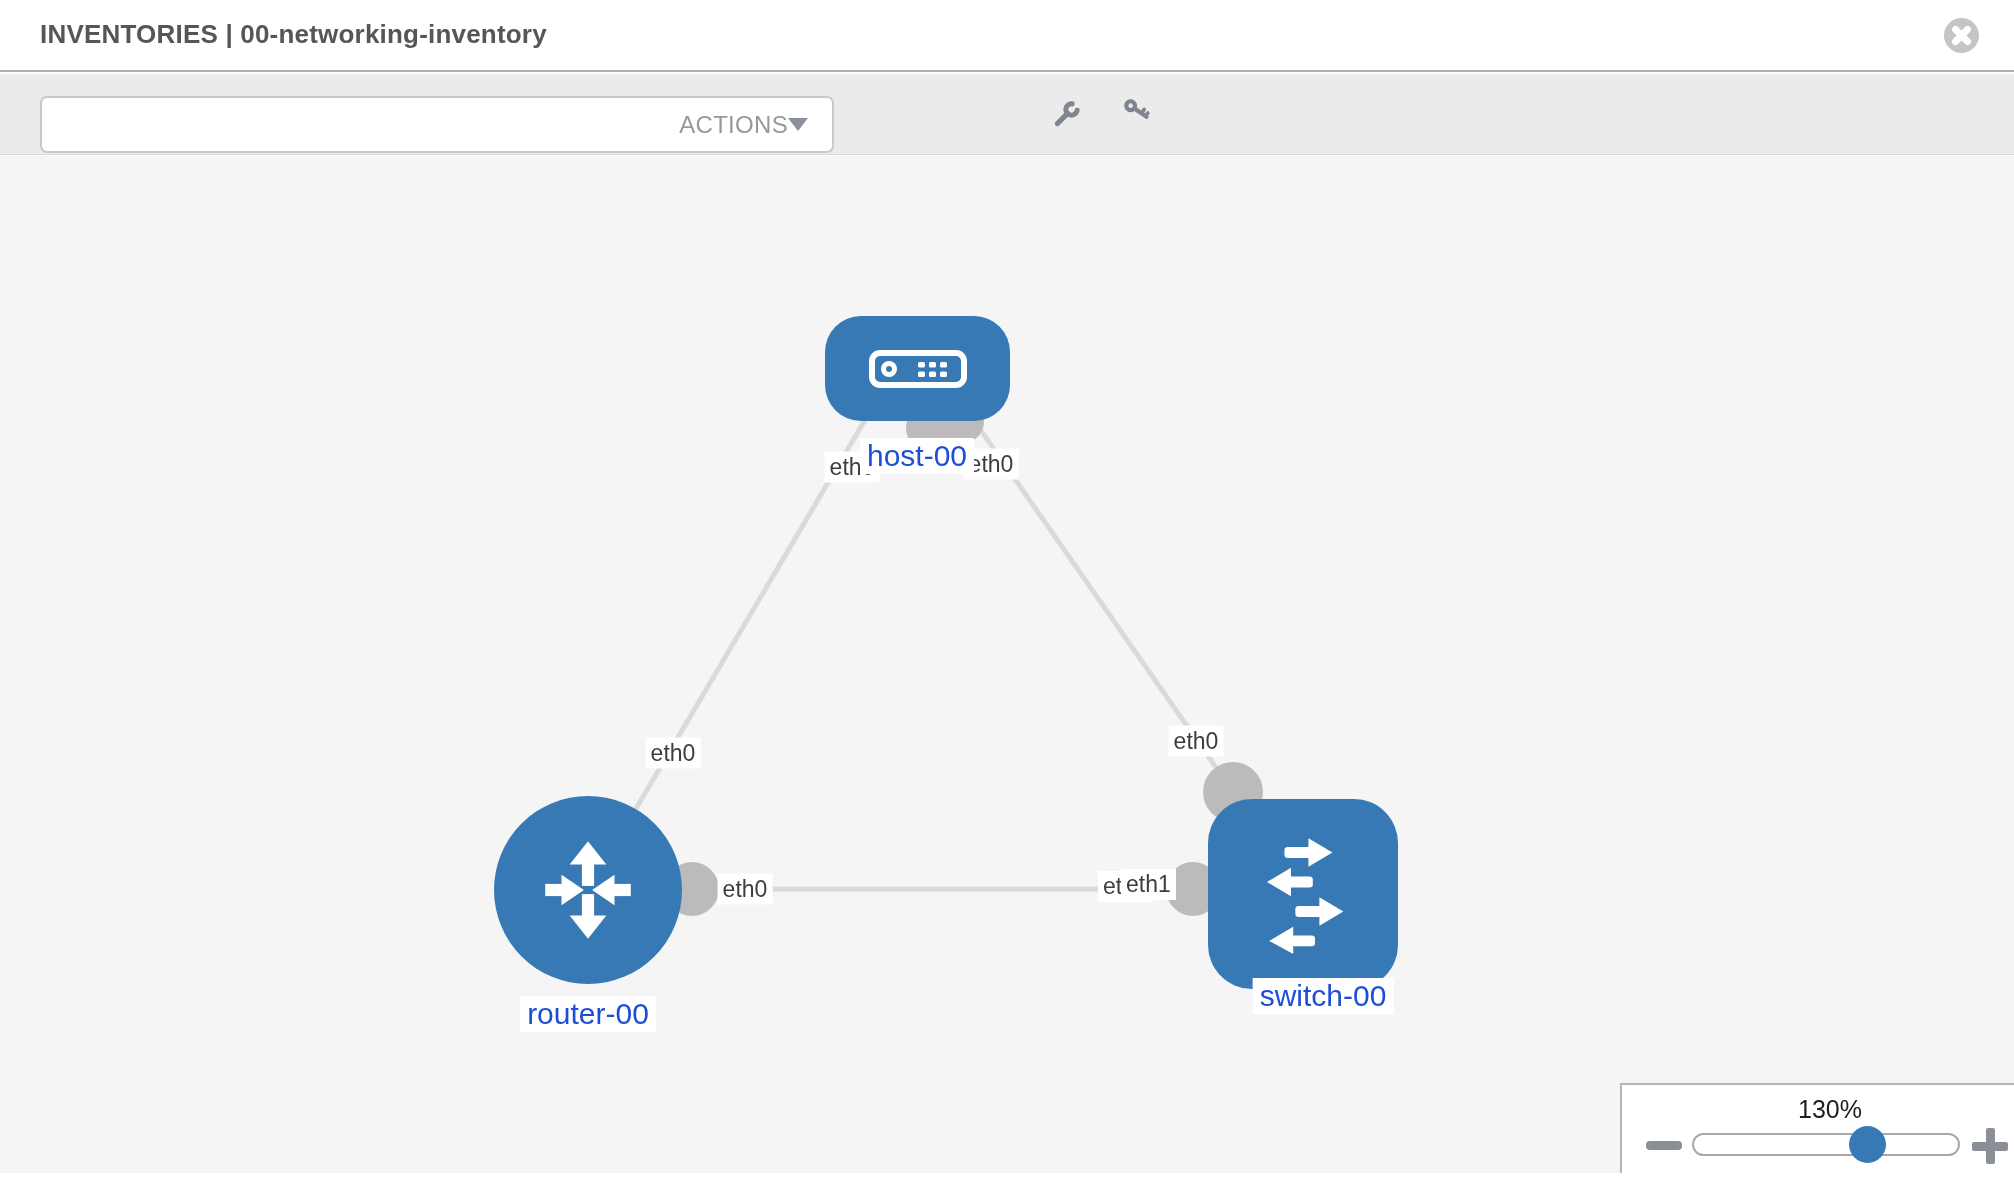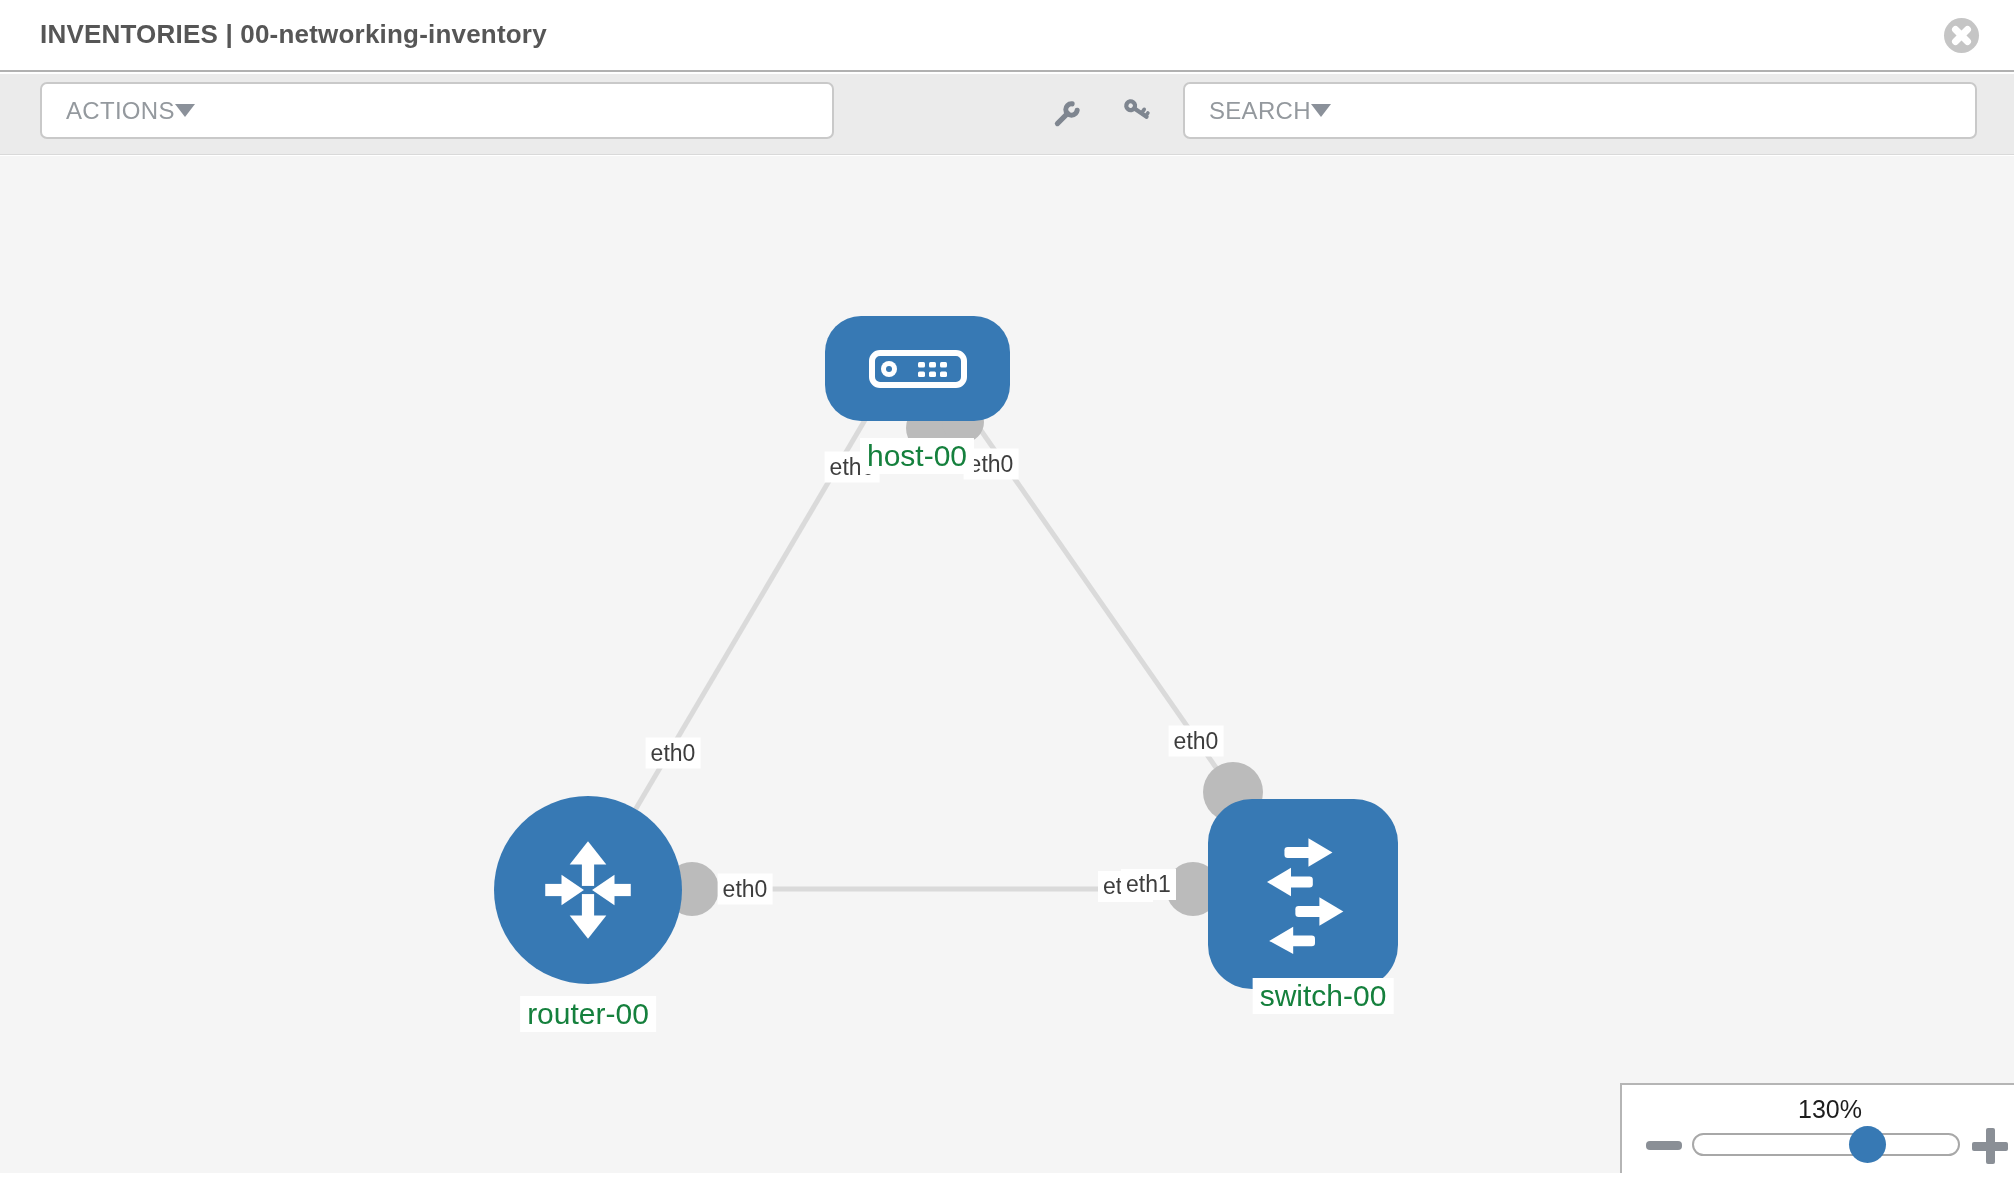--- a/index.html
+++ b/index.html
@@ -11,40 +11,40 @@
   .header { position:absolute; top:0; left:0; width:100%; height:72px;
             background:#ffffff; border-bottom:2px solid #b1b1b1; }
   .header h1 { position:absolute; left:40px; top:19px; font-size:26px; font-weight:700;
                color:#565656; letter-spacing:.2px; }
   .close-btn { position:absolute; right:35px; top:18px; width:35px; height:35px;
                border-radius:50%; background:#c5c5c5; cursor:pointer; }
 
   
   .toolbar { position:absolute; top:74px; left:0; width:100%; height:81px;
              background:#ebebeb; border-bottom:1px solid #d9d9d9; }
-  .dropdown { position:absolute; top:8px; height:57px; width:794px; background:#fff;
+  .dropdown { position:absolute; top:22px; height:57px; width:794px; background:#fff;
               border:2px solid #c9c9c9; border-radius:7px; display:flex; align-items:center;
-              justify-content:flex-start; padding:16px 24px; cursor:pointer; }
+              justify-content:flex-end; padding:16px 24px; cursor:pointer; }
   .dropdown .ph { color:#94999e; font-size:24px; letter-spacing:.3px; }
   .caret { width:0; height:0; border-left:10px solid transparent; border-right:10px solid transparent;
            border-top:13px solid #8b919a; }
   .tool-icon { position:absolute; top:24px; width:34px; height:34px; cursor:pointer; }
 
   
   .canvas { position:absolute; top:156px; left:0; width:2014px; height:1044px; background:#f5f5f5; }
   .canvas svg.wires { position:absolute; left:0; top:0; }
 
   .node { position:absolute; background:#3779b4; display:flex; align-items:center;
           justify-content:center; cursor:pointer; z-index:3; }
   .node-host   { left:825px; top:160px; width:185px; height:105px; border-radius:36px; }
   .node-router { left:494px; top:640px; width:188px; height:188px; border-radius:50%; }
   .node-switch { left:1208px; top:643px; width:190px; height:190px; border-radius:44px; }
 
   .nlabel { position:absolute; transform:translate(-50%,-50%); background:#ffffff;
-            color:#15803d; font-size:30px; padding:1px 7px; white-space:nowrap; z-index:5; }
+            color:#1d4ed8; font-size:30px; padding:1px 7px; white-space:nowrap; z-index:5; }
   .ilabel { position:absolute; transform:translate(-50%,-50%); background:#ffffff;
             color:#3d3d3d; font-size:23px; padding:2px 5px; white-space:nowrap; z-index:4; }
   .ilabel.raw { transform:none; }
 
   
   .zoom-panel { position:absolute; left:1620px; top:1083px; width:400px; height:121px;
                 background:#fff; border:2px solid #b5b5b5; z-index:6; }
   .zoom-pct { position:absolute; left:208px; top:10px; transform:translateX(-50%);
               font-size:25px; color:#1d1d1d; }
   .zoom-minus { position:absolute; left:24px; top:56px; width:36px; height:9px;
@@ -93,24 +93,20 @@
       <svg width="34" height="34" viewBox="0 0 24 24">
         <g transform="rotate(35 12 12)" stroke="#7f8690" fill="none" stroke-linecap="round">
           <circle cx="6.3" cy="8" r="3.1" stroke-width="3"></circle>
           <line x1="9.6" y1="8" x2="20" y2="8" stroke-width="3"></line>
           <line x1="15.6" y1="7.6" x2="15.6" y2="4.6" stroke-width="2.6"></line>
           <line x1="19.2" y1="7.6" x2="19.2" y2="5.2" stroke-width="2.6"></line>
         </g>
       </svg>
     </div>
 
-    <div class="dropdown" style="left:1183px;">
-      <span class="ph">SEARCH</span>
-      <span class="caret"></span>
-    </div>
   </div>
 
   <div class="canvas">
 
     <svg class="wires" width="2014" height="1044">
       <line x1="885" y1="230" x2="588" y2="734" stroke="#dadada" stroke-width="5"></line>
       <line x1="950" y1="230" x2="1233" y2="636" stroke="#dadada" stroke-width="5"></line>
       <line x1="588" y1="733" x2="1303" y2="733" stroke="#dadada" stroke-width="5"></line>
       <circle cx="930" cy="272" r="24" fill="#bbbbbb"></circle>
       <circle cx="963" cy="266" r="21" fill="#bbbbbb"></circle>

